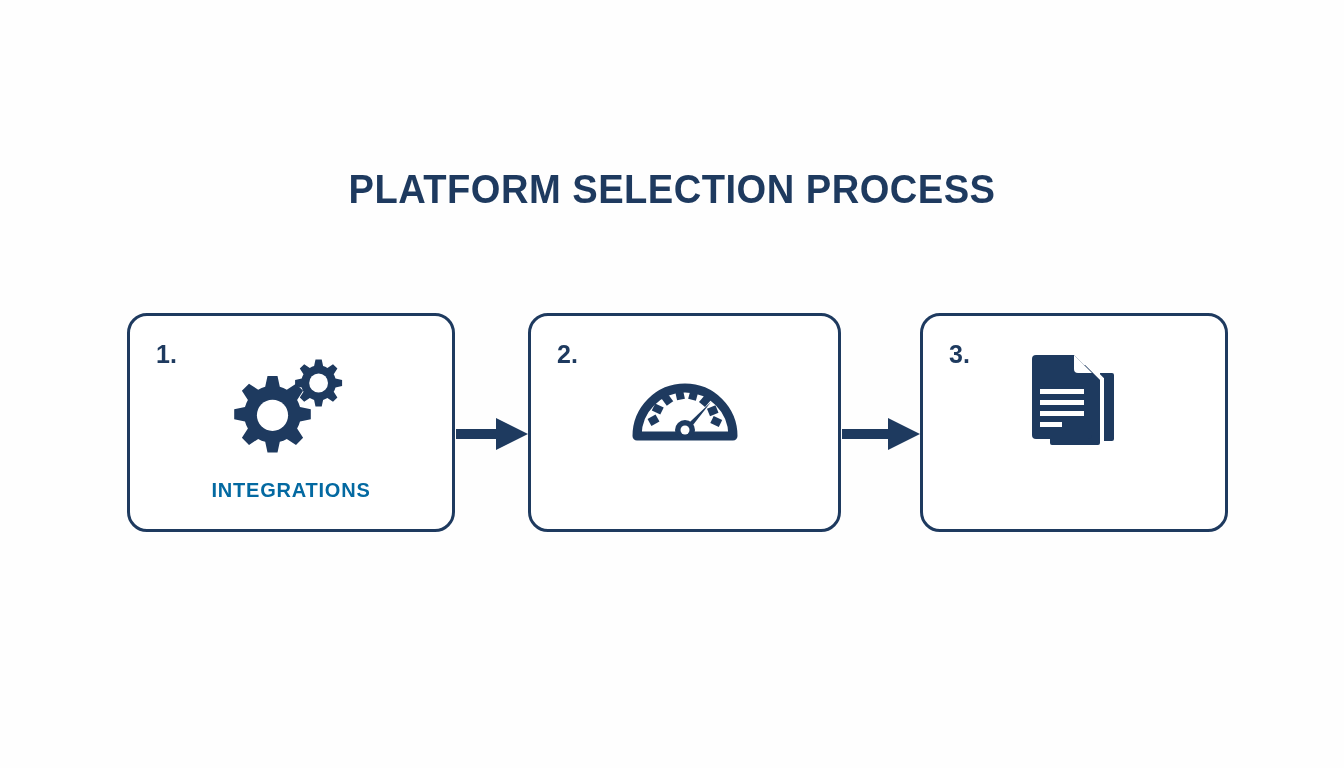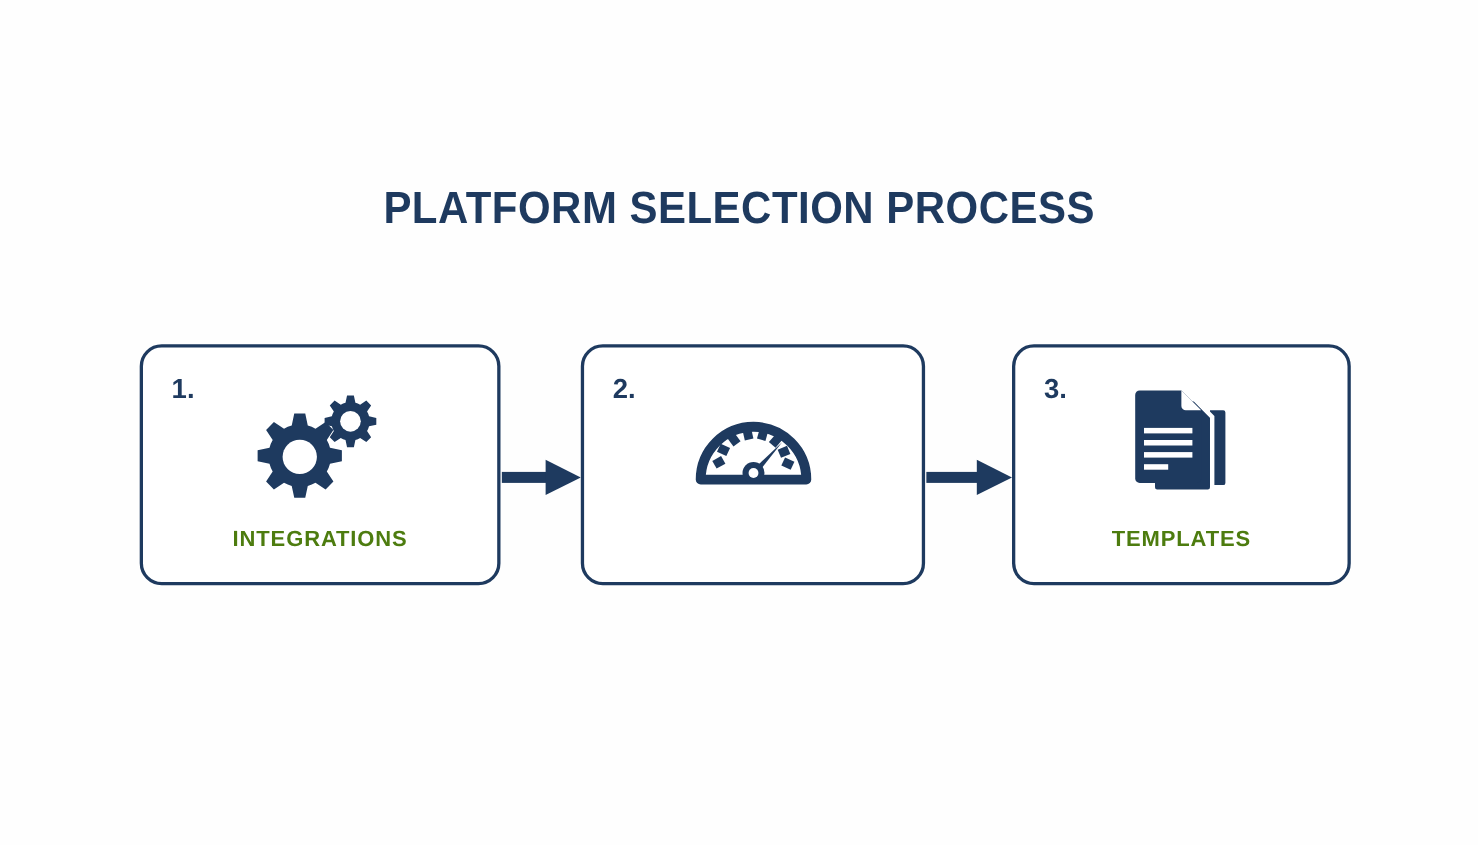--- a/index.html
+++ b/index.html
@@ -84,21 +84,21 @@
 
   .step-label {
     position: absolute;
     bottom: 27px;
     left: 0;
     width: 100%;
     text-align: center;
     font-size: 20px;
     font-weight: bold;
     letter-spacing: 0.8px;
-    color: #4d7c0f;
+    color: #0369a1;
   }
 
   .arrow {
     position: absolute;
     top: 103px;
     height: 36px;
   }
   .arrow-1 { left: 329px; width: 72px; }
   .arrow-2 { left: 715px; width: 78px; }
   .arrow svg { display: block; }
@@ -186,17 +186,16 @@
           <path d="M50 4 l18 18 h-14 a4 4 0 0 1-4-4 z" fill="#ffffff"></path>
 
           <g fill="#ffffff">
             <rect x="16" y="38" width="44" height="5"></rect>
             <rect x="16" y="49" width="44" height="5"></rect>
             <rect x="16" y="60" width="44" height="5"></rect>
             <rect x="16" y="71" width="22" height="5"></rect>
           </g>
         </svg>
       </div>
-      <div class="step-label">TEMPLATES</div>
     </div>
 
   </div>
 </div>
 
 </body></html>

